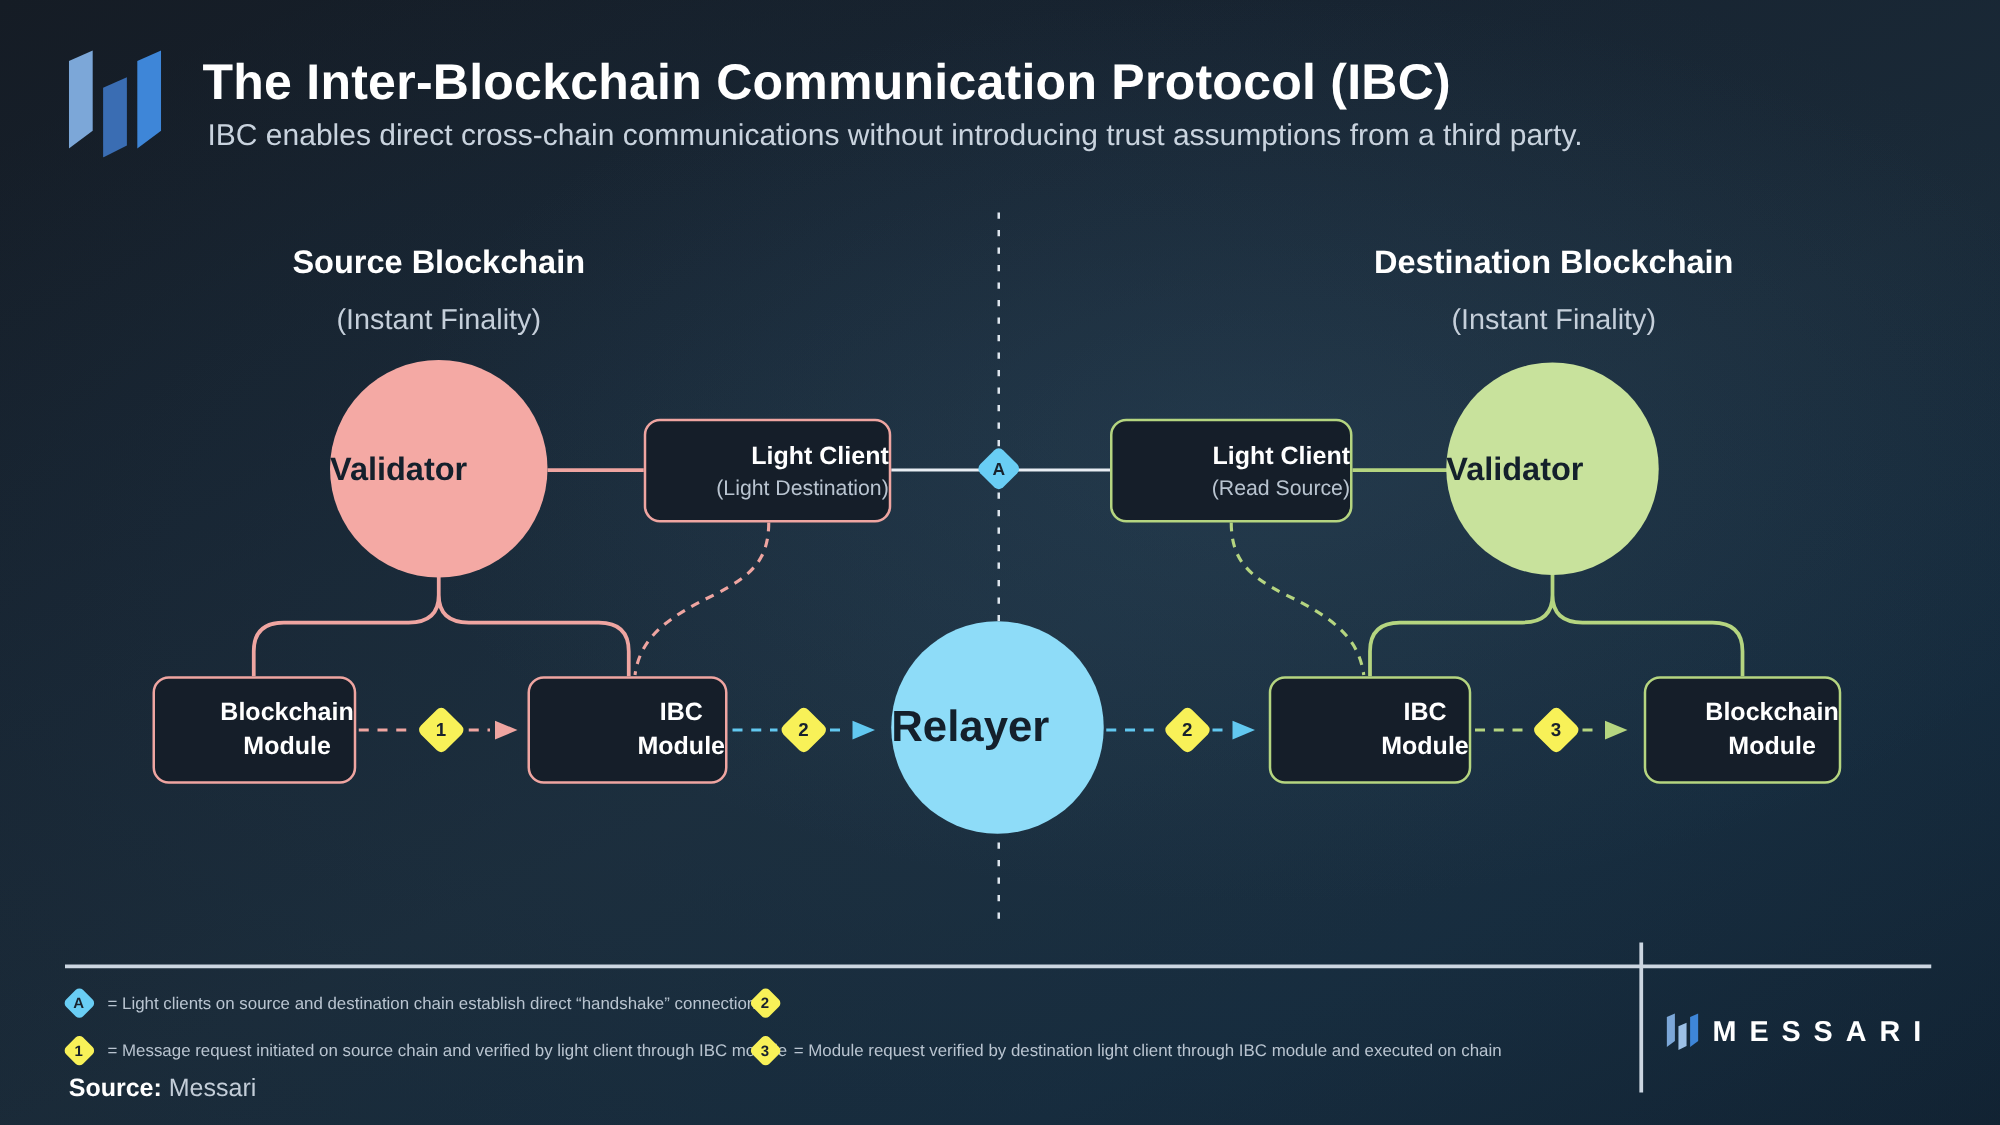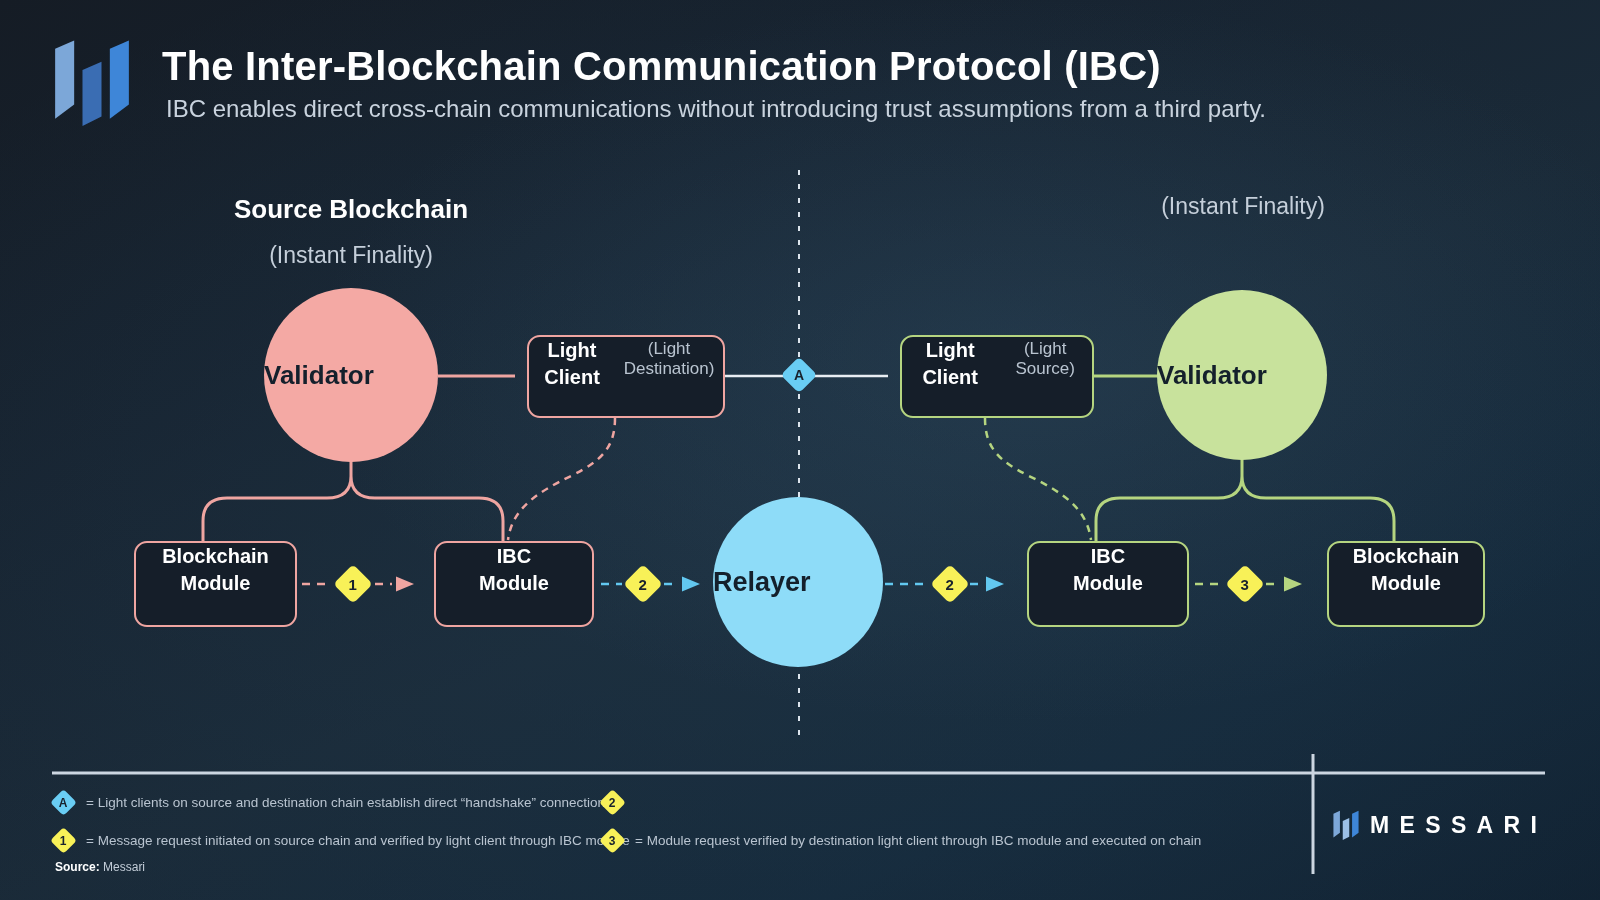--- a/index.html
+++ b/index.html
@@ -21,46 +21,46 @@
 
   
   .sec-head{width:400px;text-align:center;}
   .sec-head .h1{font-size:26px;font-weight:bold;margin-top:18px;}
   .sec-head .h2{font-size:23px;color:#c5cfda;margin-top:17px;}
 
   
   .circle{border-radius:50%;display:flex;align-items:center;justify-content:flex-start;
           font-weight:bold;color:#14202c;}
   .circle.validator{font-size:26px;}
-  .circle.relayer{font-size:27px;}
-
-  
-  .node-box{background:#151e29;border-radius:13px;display:flex;flex-direction:row;
-            align-items:flex-start;justify-content:center;text-align:center;box-sizing:border-box;margin-left:12px;}
+  .circle.relayer{font-size:35px;}
+
+  
+  .node-box{background:#151e29;border-radius:13px;display:flex;flex-direction:column;
+            align-items:flex-end;justify-content:center;text-align:center;box-sizing:border-box;}
   .node-box .bt{font-size:20px;font-weight:bold;line-height:1.35;white-space:pre-line;}
   .node-box .bs{font-size:17px;color:#b9c4d0;margin-top:2px;}
   .b-pink{border:2.5px solid #efa5a1;}
   .b-green{border:2.5px solid #b5d580;}
 
   
   .diamond{display:flex;align-items:center;justify-content:center;transform:rotate(45deg);}
   .diamond>span{transform:rotate(-45deg);font-weight:bold;color:#18222d;}
   .d-yellow{background:#f8f158;}
   .d-blue{background:#69cdf4;}
   .d-lg{width:28px;height:28px;border-radius:5px;}
   .d-lg>span{font-size:15px;}
   .d-a{width:26px;height:26px;border-radius:5px;}
   .d-a>span{font-size:14px;}
   .d-sm{width:19px;height:19px;border-radius:4px;flex:none;}
   .d-sm>span{font-size:12px;}
 
   
   .legend-row{display:flex;align-items:center;height:28px;}
   .legend-row .txt{font-size:13.5px;color:#b9c4d0;margin-left:13px;white-space:nowrap;}
-  .source-row{font-size:12px;color:#c3cdd8;}
+  .source-row{font-size:20px;color:#c3cdd8;}
   .source-row b{color:#fff;}
 
   
   .wordmark{display:flex;align-items:center;gap:11px;}
   .wordmark .wm-text{font-size:23px;font-weight:bold;letter-spacing:.45em;color:#fff;white-space:nowrap;}
 </style>
 </head>
 <body>
 
 <div id="canvas">
@@ -102,40 +102,41 @@
     <polygon points="46,9 62,2 62,56 46,68" fill="#3e86d8"></polygon>
   </svg>
   <div class="abs title" style="left:162px;top:44px;">The Inter-Blockchain Communication Protocol (IBC)</div>
   <div class="abs subtitle" style="left:166px;top:95px;">IBC enables direct cross-chain communications without introducing trust assumptions from a third party.</div>
 
   <div class="abs sec-head" style="left:151px;top:176px;">
     <div class="h1">Source Blockchain</div>
     <div class="h2">(Instant Finality)</div>
   </div>
   <div class="abs sec-head" style="left:1043px;top:176px;">
+    <div class="h1">Destination Blockchain</div>
     <div class="h2">(Instant Finality)</div>
   </div>
 
   <div class="abs circle validator" style="left:264px;top:288px;width:174px;height:174px;background:#f4a9a4;">
     <span>Validator</span>
   </div>
   <div class="abs circle validator" style="left:1157px;top:290px;width:170px;height:170px;background:#c8e29c;">
     <span>Validator</span>
   </div>
   <div class="abs circle relayer" style="left:713px;top:497px;width:170px;height:170px;background:#8edcf8;">
     <span>Relayer</span>
   </div>
 
   <div class="abs node-box b-pink" style="left:515px;top:335px;width:198px;height:83px;">
     <div class="bt">Light Client</div>
     <div class="bs">(Light Destination)</div>
   </div>
   <div class="abs node-box b-green" style="left:888px;top:335px;width:194px;height:83px;">
     <div class="bt">Light Client</div>
-    <div class="bs">(Light Source)</div>
+    <div class="bs">(Read Source)</div>
   </div>
 
   <div class="abs node-box b-pink" style="left:122px;top:541px;width:163px;height:86px;">
     <div class="bt">Blockchain
 Module</div>
   </div>
   <div class="abs node-box b-pink" style="left:422px;top:541px;width:160px;height:86px;">
     <div class="bt">IBC
 Module</div>
   </div>

